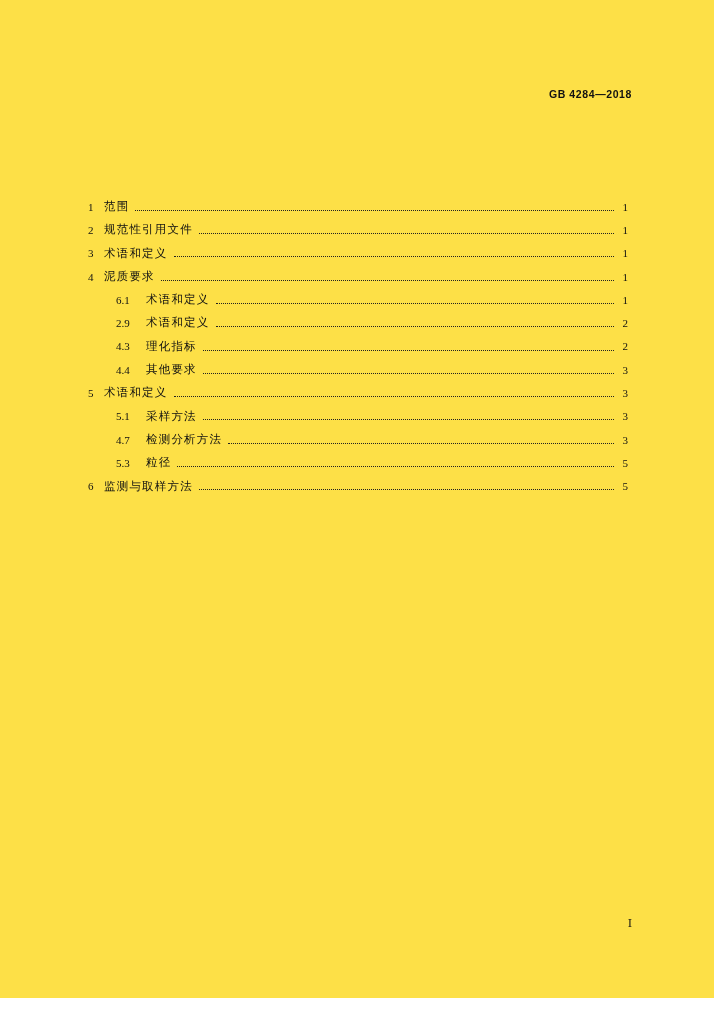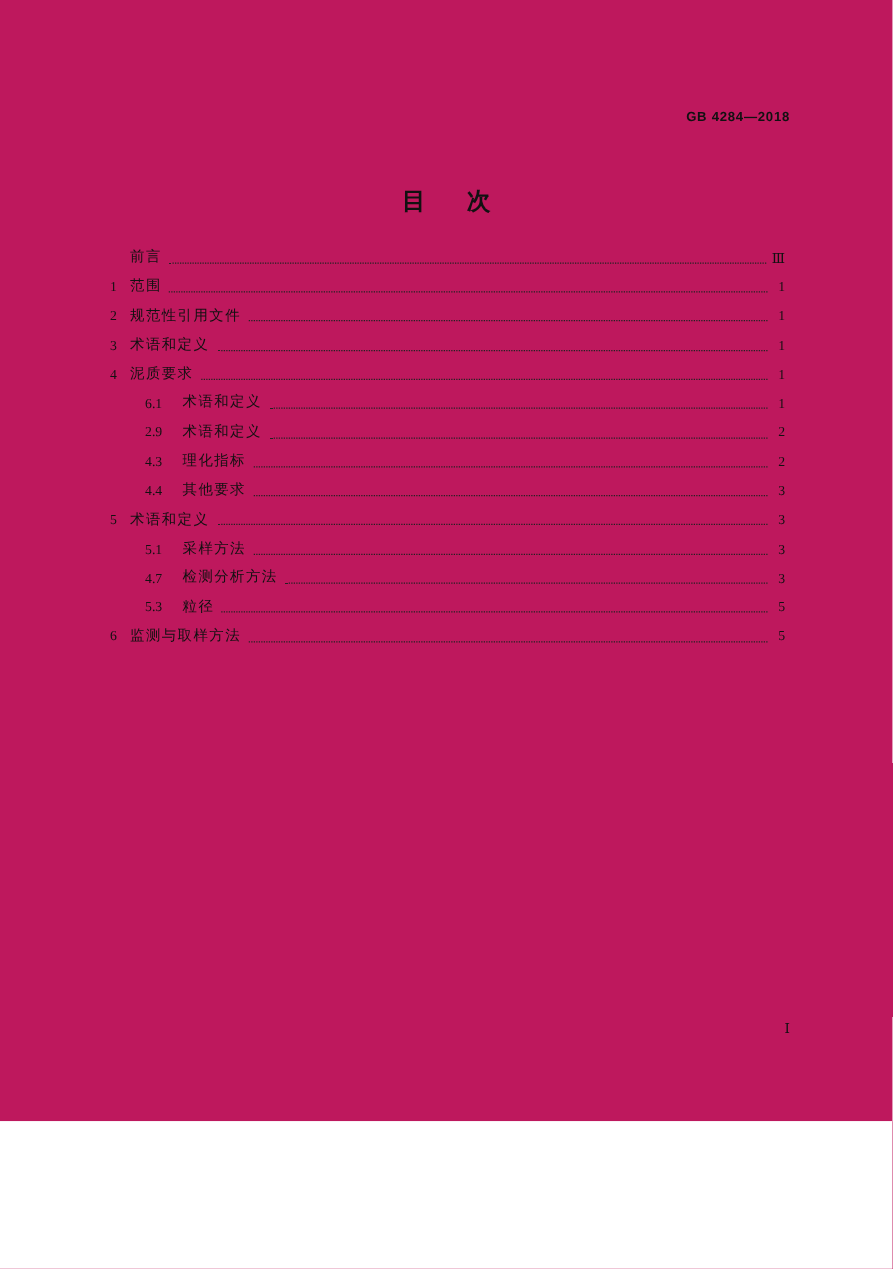--- a/index.html
+++ b/index.html
@@ -7,22 +7,22 @@
     padding: 0;
     background: #ffffff;
   }
   body {
     font-family: "Liberation Serif", "DejaVu Serif", serif;
     color: #000000;
   }
   .page {
     position: relative;
     width: 714px;
-    height: 897px;
-    background: #be185d;
+    height: 998px;
+    background: #fde047;
     overflow: hidden;
   }
   .header-std {
     position: absolute;
     top: 88px;
     right: 82px;
     font-family: "Liberation Sans", sans-serif;
     font-size: 10.5px;
     font-weight: bold;
     letter-spacing: 0.6px;
@@ -93,29 +93,22 @@
     color: #111;
   }
 </style>
 </head>
 <body>
 
 <div class="page">
 
   <div class="header-std">GB 4284—2018</div>
 
-  <div class="doc-title">目  次</div>
 
   <div class="toc">
-      <div class="toc-row lvl1">
-        <span class="toc-num"></span>
-        <span class="toc-label">前言</span>
-        <span class="toc-leader"></span>
-        <span class="toc-page">Ⅲ</span>
-      </div>
       <div class="toc-row lvl1">
         <span class="toc-num">1</span>
         <span class="toc-label">范围</span>
         <span class="toc-leader"></span>
         <span class="toc-page">1</span>
       </div>
       <div class="toc-row lvl1">
         <span class="toc-num">2</span>
         <span class="toc-label">规范性引用文件</span>
         <span class="toc-leader"></span>

